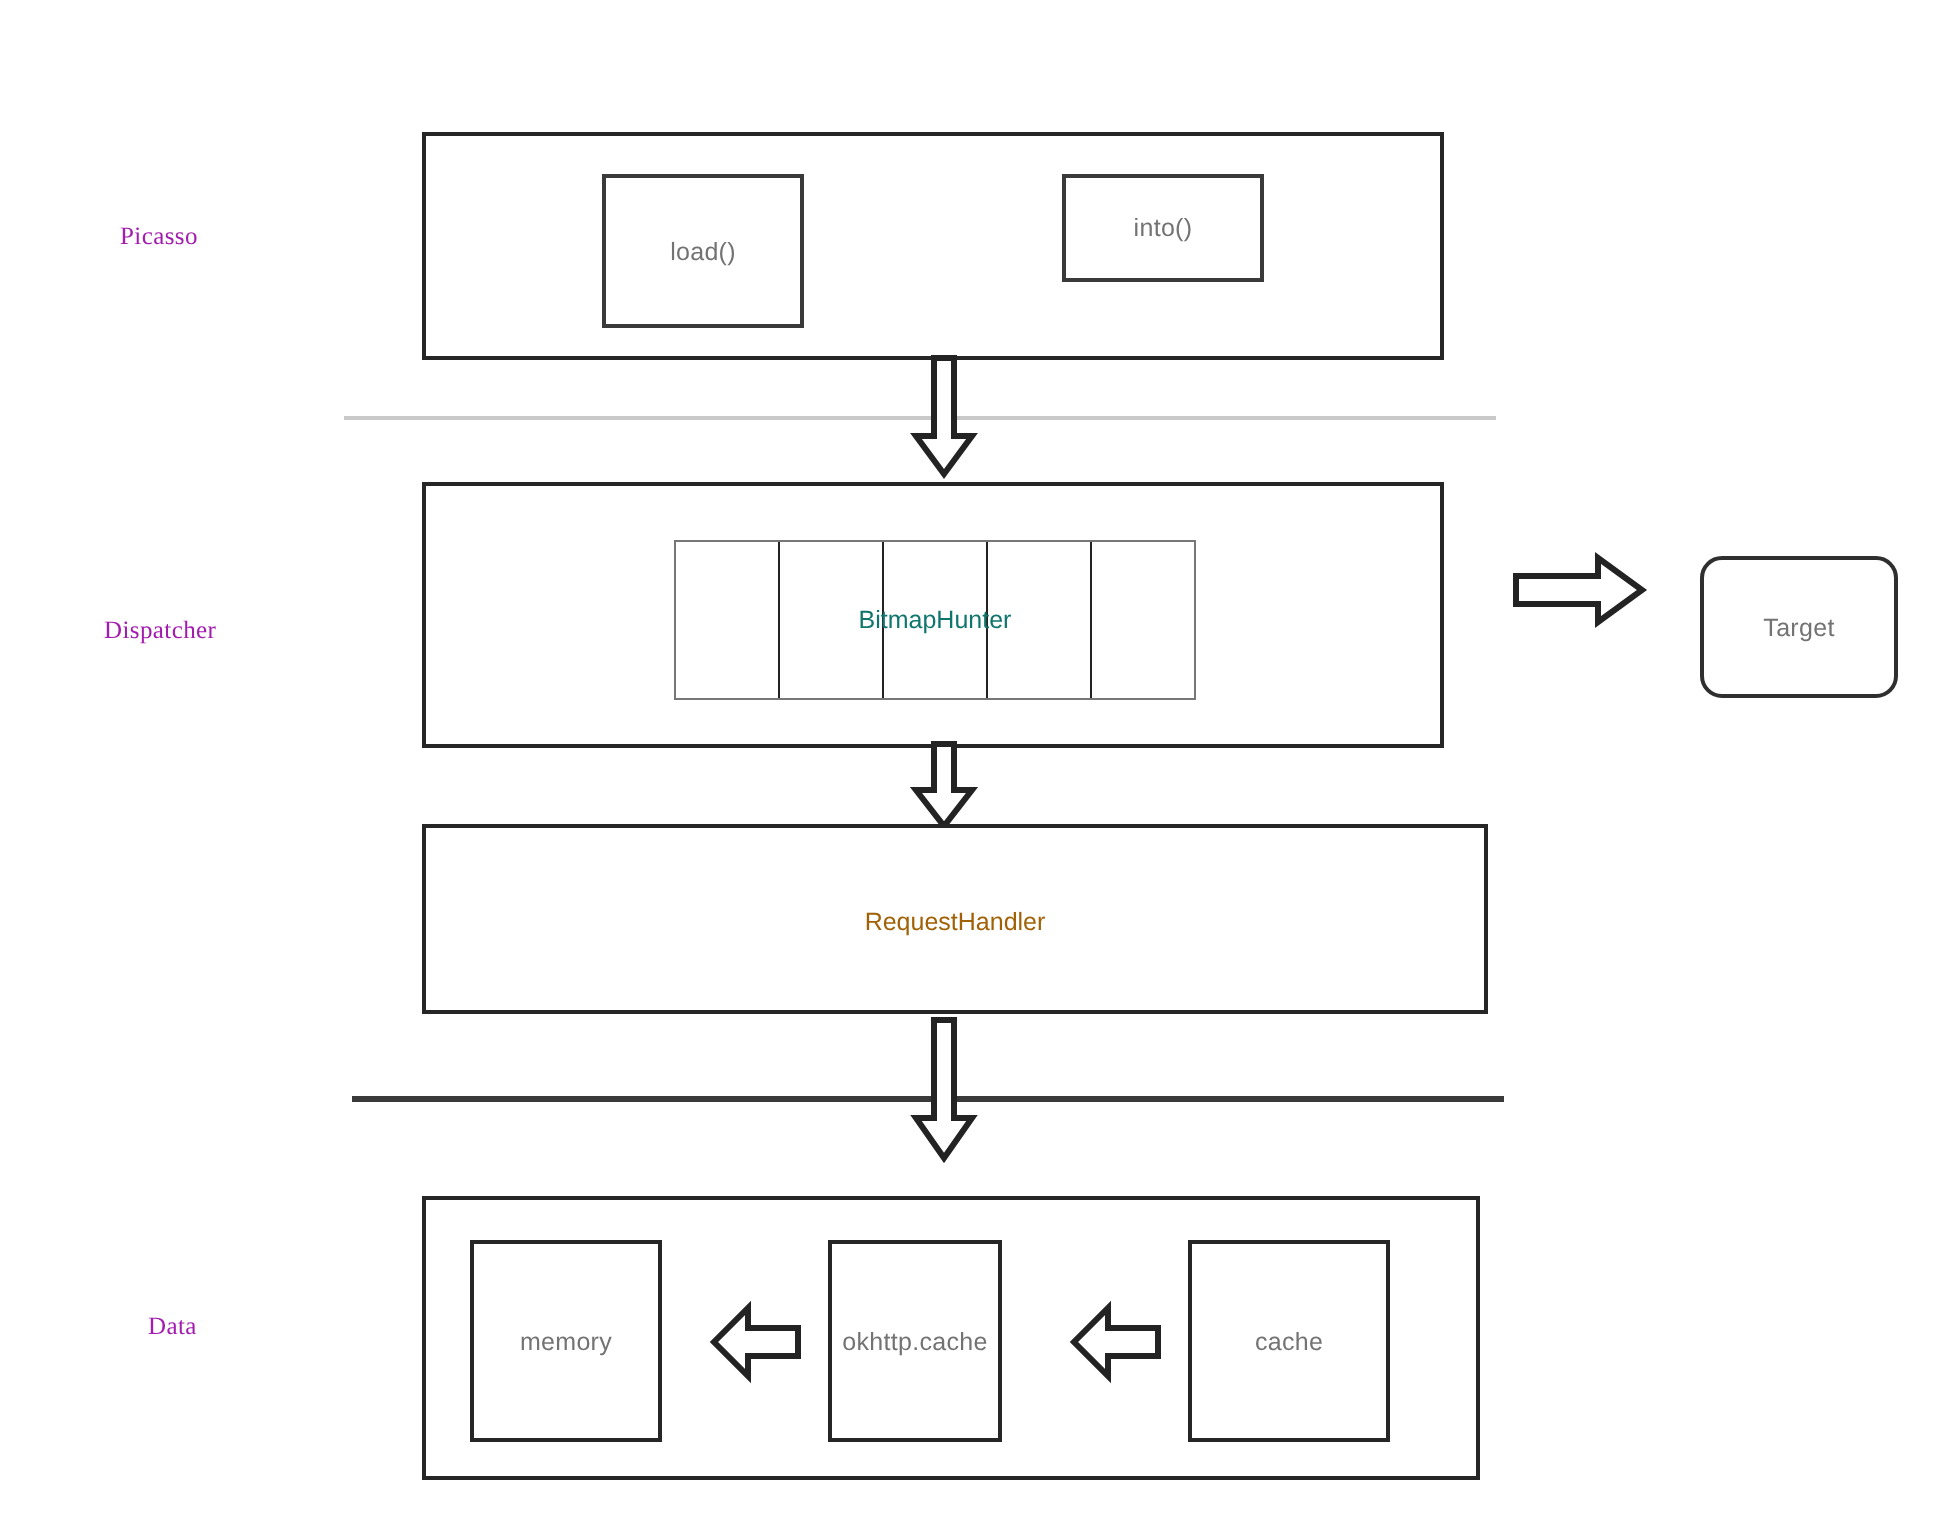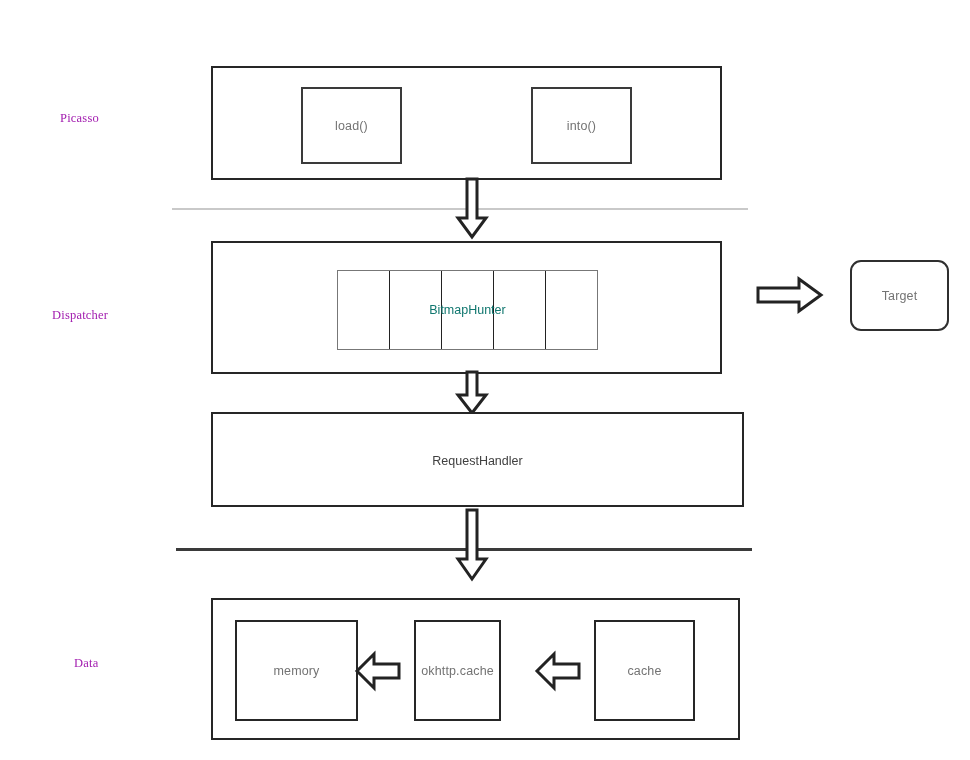--- a/index.html
+++ b/index.html
@@ -55,31 +55,32 @@
     white-space: nowrap;
     text-align: center;
   }
 
   
   .wide-label {
     position: absolute;
     left: 0; right: 0;
     text-align: center;
     font-size: 12.5px;
-    color: #404040;
+    color: #a16207;
   }
 
   
   .rounded-box {
     border: 2px solid #2f2f2f;
     border-radius: 11px;
     background: #ffffff;
     display: flex;
     align-items: center;
     justify-content: center;
+    margin-top: 18px;
   }
 
   
   .hunter-strip {
     display: flex;
     border: 1.4px solid #777;
     background: #ffffff;
   }
   .hunter-cell {
     flex: 1 1 0;
@@ -125,21 +126,21 @@
 
   <div class="abs divider-dark" style="left:176px; top:548px; width:576px;"></div>
 
   <div class="abs group-box" style="left:211px; top:66px; width:511px; height:114px;">
   </div>
 
   <div class="abs node-box" style="left:301px; top:87px; width:101px; height:77px;">
     <span class="node-label">load()</span>
   </div>
 
-  <div class="abs node-box" style="left:531px; top:87px; width:101px; height:77px;">
+  <div class="abs node-box" style="left:531px; top:87px; width:101px; height:54px;">
     <span class="node-label">into()</span>
   </div>
 
   <div class="abs block-arrow" style="left:455px; top:178px; width:34px; height:62px;">
     <svg width="34" height="62" viewBox="0 0 34 62">
       <polygon class="arrow-stroke" points="12,1 22,1 22,40 31,40 17,59 3,40 12,40"></polygon>
     </svg>
   </div>
 
   <div class="abs group-box" style="left:211px; top:241px; width:511px; height:133px;">
@@ -176,21 +177,21 @@
 
   <div class="abs block-arrow" style="left:455px; top:509px; width:34px; height:72px;">
     <svg width="34" height="72" viewBox="0 0 34 72">
       <polygon class="arrow-stroke" points="12,1 22,1 22,50 31,50 17,70 3,50 12,50"></polygon>
     </svg>
   </div>
 
   <div class="abs group-box" style="left:211px; top:598px; width:529px; height:142px;">
   </div>
 
-  <div class="abs node-box heavy" style="left:235px; top:620px; width:123px; height:101px;">
+  <div class="abs node-box heavy" style="left:235px; top:620px; width:96px; height:101px;">
     <span class="node-label">memory</span>
   </div>
 
   <div class="abs node-box heavy" style="left:414px; top:620px; width:87px; height:101px;">
     <span class="node-label">okhttp.cache</span>
   </div>
 
   <div class="abs node-box heavy" style="left:594px; top:620px; width:101px; height:101px;">
     <span class="node-label">cache</span>
   </div>

